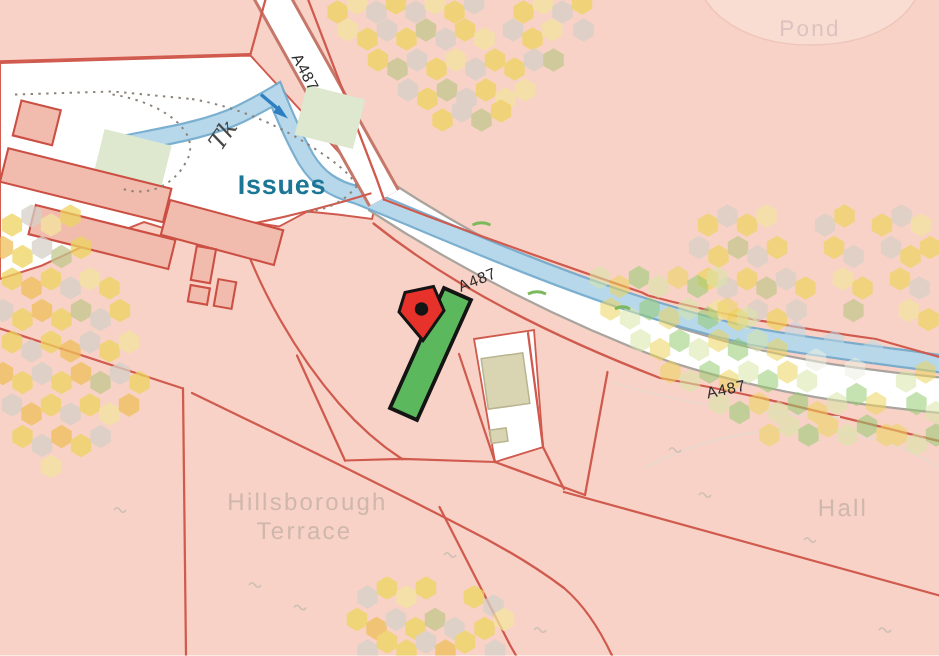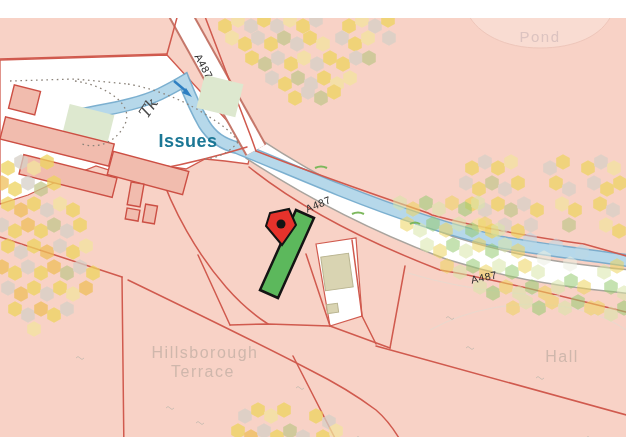--- a/index.html
+++ b/index.html
@@ -1,16 +1,16 @@
 <!DOCTYPE html>
 <html><head>
 <meta charset="utf-8">
 <style>
   html,body{margin:0;padding:0;width:626px;height:437px;overflow:hidden;background:#fff;}
-  #map-wrap{position:relative;width:626px;height:387px;font-family:"Liberation Sans",sans-serif;margin-top:18px;}
+  #map-wrap{position:relative;width:626px;height:387px;font-family:"Liberation Sans",sans-serif;}
   svg{display:block;}
   text{user-select:none;}
   .lbl-road{font-size:10.5px;fill:#2b2b2b;letter-spacing:.5px;}
   .lbl-faint{font-size:16px;fill:#cfb7ac;letter-spacing:1.5px;}
   .lbl-pond{font-size:15px;fill:#dcc3c0;letter-spacing:1.5px;}
   .lbl-issues{font-size:18px;fill:#1b7795;font-weight:600;letter-spacing:.5px;}
   .lbl-tk{font-size:16px;fill:#474747;font-style:italic;font-family:"DejaVu Serif",serif;}
 </style>
 </head>
 <body>

